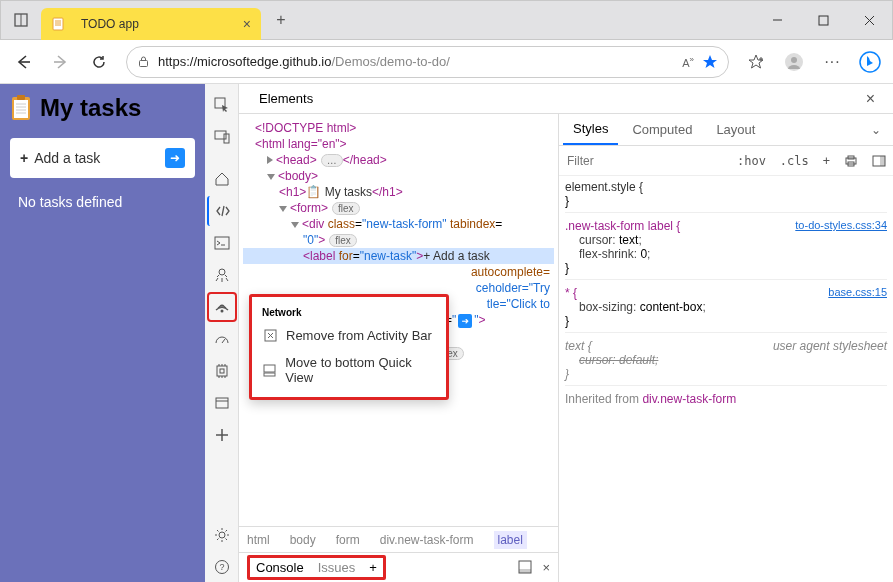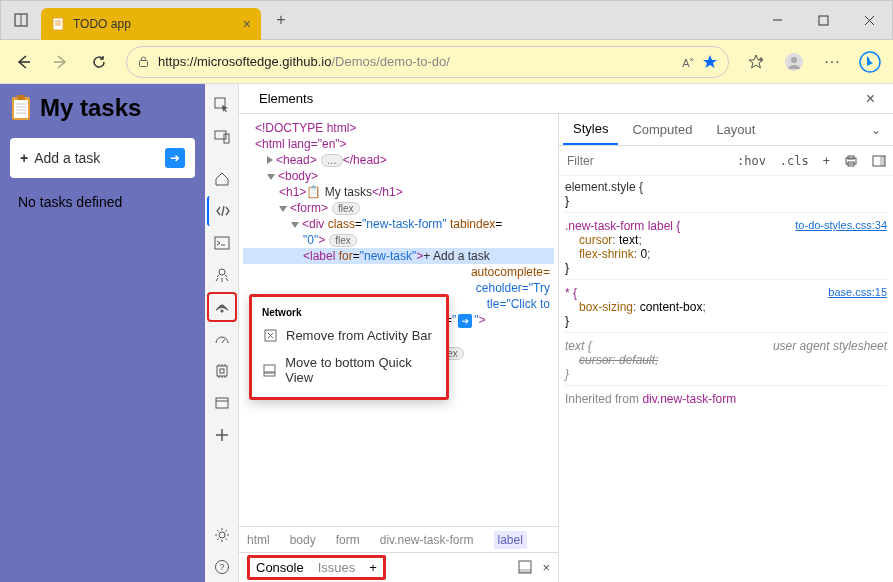--- a/index.html
+++ b/index.html
@@ -1,48 +1,48 @@
 <!DOCTYPE html>
 <html><head>
 <meta charset="utf-8">
 <style>
 * { box-sizing: border-box; margin: 0; padding: 0; font-family: "Segoe UI", sans-serif; }
 body { width: 893px; height: 582px; background: #e8e8e8; overflow: hidden; position: relative; }
 
 
 .titlebar { height: 40px; background: #e2e2e4; display: flex; align-items: center; border: 1px solid #c8c8c8; }
 .tab-icon-btn { width: 40px; height: 40px; display: flex; align-items: center; justify-content: center; }
-.browser-tab { background: #eab308; height: 32px; margin-top: 8px; border-radius: 6px 6px 0 0; display: flex; align-items: center; padding: 0 10px; min-width: 220px; gap: 8px; }
+.browser-tab { background: #fde047; height: 32px; margin-top: 8px; border-radius: 6px 6px 0 0; display: flex; align-items: center; padding: 0 10px; min-width: 220px; gap: 16px; }
 .browser-tab .favicon { width: 14px; height: 14px; }
 .browser-tab .tab-title { font-size: 12px; color: #333; }
 .browser-tab .tab-close { margin-left: auto; font-size: 14px; color: #555; }
 .new-tab { width: 32px; height: 32px; display: flex; align-items: center; justify-content: center; font-size: 16px; color: #555; margin-left: 4px; }
 .win-controls { margin-left: auto; display: flex; }
 .win-controls div { width: 46px; height: 40px; display: flex; align-items: center; justify-content: center; color: #333; }
 
 
-.toolbar { height: 44px; background: #fef9c3; display: flex; align-items: center; padding: 0 6px; gap: 4px; border-bottom: 1px solid #ddd; }
+.toolbar { height: 44px; background: #ffffff; display: flex; align-items: center; padding: 0 6px; gap: 4px; border-bottom: 1px solid #ddd; }
 .nav-btn { width: 34px; height: 34px; display: flex; align-items: center; justify-content: center; color: #555; border-radius: 4px; }
 .url-bar { flex: 1; height: 32px; border: 1px solid #ccc; border-radius: 16px; display: flex; align-items: center; padding: 0 10px; gap: 8px; font-size: 13px; margin: 0 6px; }
 .url-bar .lock { color: #666; }
 .url-text span.host { color: #222; }
 .url-text span.path { color: #888; }
 .tb-icon { width: 34px; height: 34px; display: flex; align-items: center; justify-content: center; color: #555; }
 .bing-icon svg { color: #0a6cff; }
 
 
 .main { display: flex; height: calc(100% - 84px); }
 .page { width: 205px; background: #6b71ba; padding: 10px 10px; display: flex; flex-direction: column; gap: 16px; }
 .page-header { display: flex; align-items: center; gap: 8px; background: transparent; }
 .clipboard-icon { width: 22px; height: 26px; }
 .page-title { font-size: 24px; font-weight: 800; color: #000; }
 .add-task-box { background: #fff; border-radius: 4px; padding: 10px 10px; display: flex; align-items: center; color: #333; font-size: 14px; }
 .add-task-box .plus { color: #333; margin-right: 6px; font-weight: 600; }
 .add-task-box .go { margin-left: auto; width: 20px; height: 20px; background: #1a8cff; border-radius: 3px; color: #fff; display: flex; align-items: center; justify-content: center; font-size: 12px; }
-.no-tasks { font-size: 14px; color: #000000; padding-left: 8px; }
+.no-tasks { font-size: 14px; color: #ffffff; padding-left: 8px; }
 
 
 .devtools { flex: 1; background: #fff; display: flex; }
 .activity-bar { width: 34px; background: #f4f4f4; border-right: 1px solid #ddd; display: flex; flex-direction: column; align-items: center; padding-top: 6px; gap: 2px; }
 .ab-item { width: 30px; height: 30px; display: flex; align-items: center; justify-content: center; color: #555; border-radius: 3px; }
 .ab-item.active { border: 2px solid #e02424; border-radius: 4px; }
 .ab-spacer { flex: 1; }
 
 .dev-main { flex: 1; display: flex; flex-direction: column; position: relative; }
 .dev-header { height: 30px; border-bottom: 1px solid #ddd; display: flex; align-items: center; padding: 0 10px; font-size: 13px; }
@@ -85,21 +85,21 @@
 .sp-tab.active { color: #000; border-bottom: 2px solid #0a6cff; }
 .sp-tab-chevron { margin-left: auto; padding: 0 8px; color: #666; }
 .sp-filter { height: 30px; border-bottom: 1px solid #eee; display: flex; align-items: center; }
 .sp-filter input { border: none; padding: 0 8px; flex: 1; font-size: 12px; outline: none; width: 50px; }
 .sp-filter .ctl { padding: 0 7px; color: #555; font-family: Consolas, monospace; font-size: 12px; }
 .sp-rules { flex: 1; padding: 4px 6px; font-family: Consolas, monospace; font-size: 12px; }
 .sp-block { margin-bottom: 6px; border-bottom: 1px solid #eee; padding-bottom: 4px; }
 .sp-selector { color: #333; }
 .sp-link { float: right; color: #1a6dd6; text-decoration: underline; font-size: 11px; }
 .sp-decl { padding-left: 14px; }
-.sp-prop { color: #a16207; }
+.sp-prop { color: #404040; }
 .sp-sep { color: #555; }
 .sp-ua { color: #888; font-style: italic; }
 .sp-strike { text-decoration: line-through; }
 
 
 .context-menu { position: absolute; left: 10px; top: 180px; width: 200px; background: #fff; border: 3px solid #e02424; border-radius: 3px; box-shadow: 0 4px 12px rgba(0,0,0,0.2); z-index: 50; padding: 6px 0; }
 .cm-title { font-weight: 600; font-size: 10px; padding: 4px 10px; }
 .cm-item { display: flex; align-items: center; gap: 8px; padding: 6px 10px; font-size: 13px; color: #333; }
 .cm-item .cm-icon { width: 16px; color: #666; display: flex; align-items: center; justify-content: center; }
 

